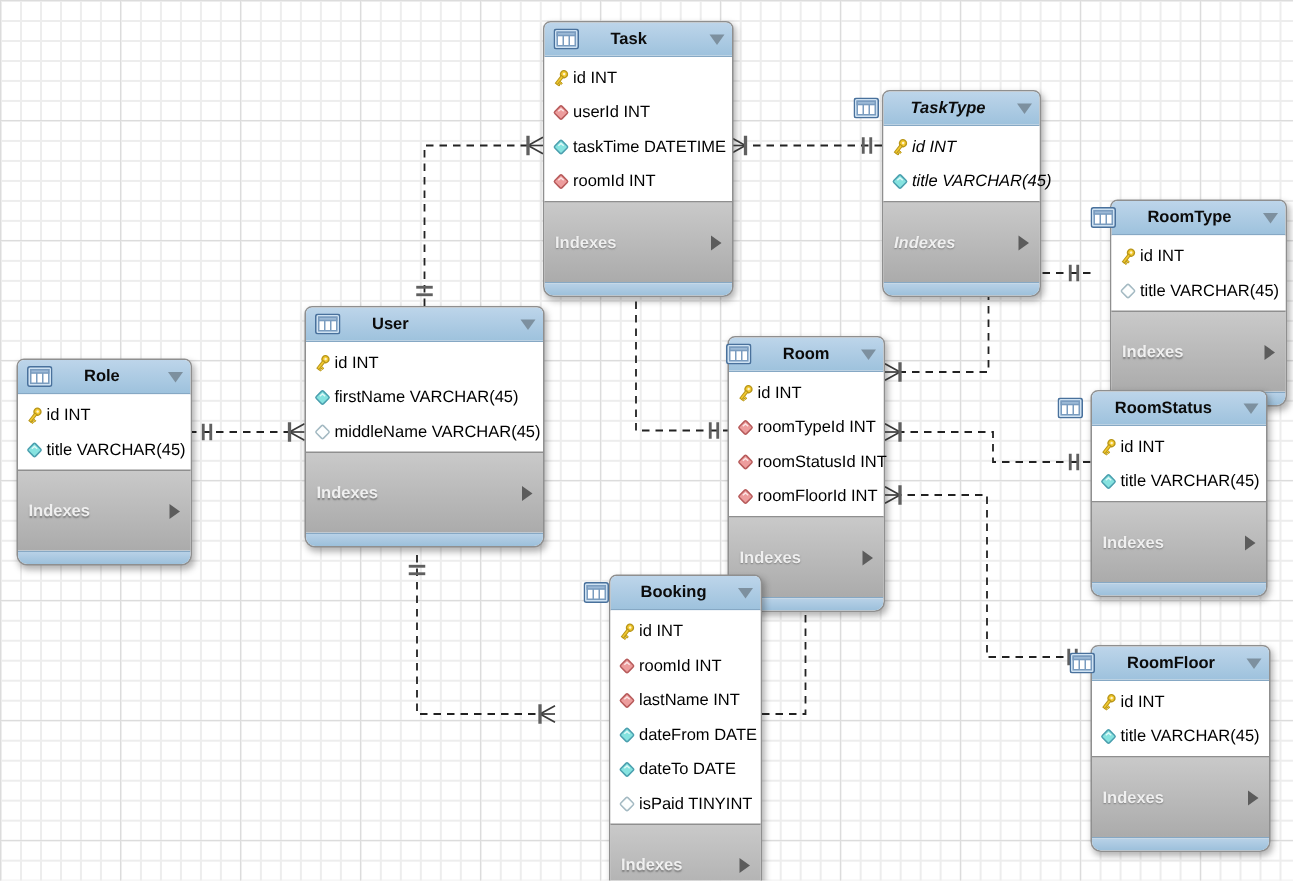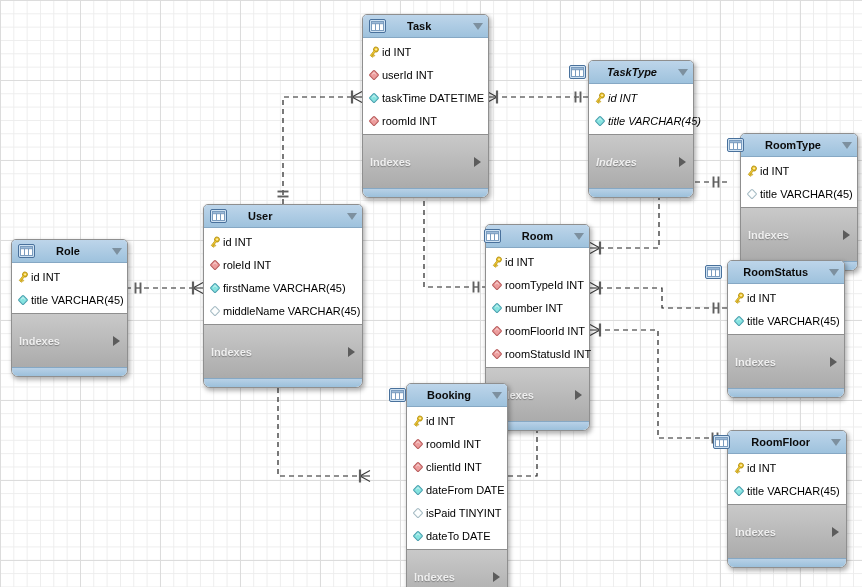--- a/index.html
+++ b/index.html
@@ -291,27 +291,20 @@
                 <circle cx="6" cy="2.6" r="0.85" fill="#fdf4cf"></circle>
                 <rect x="5.2" y="4.6" width="1.7" height="6.4" fill="#f4ca2f" stroke="#b8961a" stroke-width="0.7"></rect>
                 <rect x="6.8" y="8.2" width="2" height="1.1" fill="#f4ca2f" stroke="#b8961a" stroke-width="0.6"></rect>
                 <rect x="6.8" y="10" width="1.5" height="1" fill="#f4ca2f" stroke="#b8961a" stroke-width="0.6"></rect>
               </g>
             </svg></span>
           <span>id INT</span>
         </div>
         <div class="col-row">
           <span class="col-icon"><svg width="12" height="12" viewBox="0 0 12 12">
-              <rect x="2.6" y="2.6" width="6.8" height="6.8" transform="rotate(45 6 6)" rx="1" fill="#ed9d9d" stroke="#b75b5b" stroke-width="1"></rect>
-              <path d="M4.2 5.2 L6 3.6 L7.8 5.2" fill="none" stroke="rgba(255,255,255,.75)" stroke-width="0.9"></path>
-            </svg></span>
-          <span>roleId INT</span>
-        </div>
-        <div class="col-row">
-          <span class="col-icon"><svg width="12" height="12" viewBox="0 0 12 12">
               <rect x="2.6" y="2.6" width="6.8" height="6.8" transform="rotate(45 6 6)" rx="1" fill="#86e3e0" stroke="#4b9fae" stroke-width="1"></rect>
               <path d="M4.2 5.2 L6 3.6 L7.8 5.2" fill="none" stroke="rgba(255,255,255,.75)" stroke-width="0.9"></path>
             </svg></span>
           <span>firstName VARCHAR(45)</span>
         </div>
         <div class="col-row">
           <span class="col-icon"><svg width="12" height="12" viewBox="0 0 12 12">
               <rect x="2.6" y="2.6" width="6.8" height="6.8" transform="rotate(45 6 6)" rx="1" fill="#fcfefe" stroke="#a3b9c2" stroke-width="1"></rect>
               <path d="M4.2 5.2 L6 3.6 L7.8 5.2" fill="none" stroke="rgba(255,255,255,.75)" stroke-width="0.9"></path>
             </svg></span>
@@ -351,39 +344,32 @@
         </div>
         <div class="col-row">
           <span class="col-icon"><svg width="12" height="12" viewBox="0 0 12 12">
               <rect x="2.6" y="2.6" width="6.8" height="6.8" transform="rotate(45 6 6)" rx="1" fill="#ed9d9d" stroke="#b75b5b" stroke-width="1"></rect>
               <path d="M4.2 5.2 L6 3.6 L7.8 5.2" fill="none" stroke="rgba(255,255,255,.75)" stroke-width="0.9"></path>
             </svg></span>
           <span>roomTypeId INT</span>
         </div>
         <div class="col-row">
           <span class="col-icon"><svg width="12" height="12" viewBox="0 0 12 12">
-              <rect x="2.6" y="2.6" width="6.8" height="6.8" transform="rotate(45 6 6)" rx="1" fill="#86e3e0" stroke="#4b9fae" stroke-width="1"></rect>
-              <path d="M4.2 5.2 L6 3.6 L7.8 5.2" fill="none" stroke="rgba(255,255,255,.75)" stroke-width="0.9"></path>
-            </svg></span>
-          <span>number INT</span>
+              <rect x="2.6" y="2.6" width="6.8" height="6.8" transform="rotate(45 6 6)" rx="1" fill="#ed9d9d" stroke="#b75b5b" stroke-width="1"></rect>
+              <path d="M4.2 5.2 L6 3.6 L7.8 5.2" fill="none" stroke="rgba(255,255,255,.75)" stroke-width="0.9"></path>
+            </svg></span>
+          <span>roomStatusId INT</span>
         </div>
         <div class="col-row">
           <span class="col-icon"><svg width="12" height="12" viewBox="0 0 12 12">
               <rect x="2.6" y="2.6" width="6.8" height="6.8" transform="rotate(45 6 6)" rx="1" fill="#ed9d9d" stroke="#b75b5b" stroke-width="1"></rect>
               <path d="M4.2 5.2 L6 3.6 L7.8 5.2" fill="none" stroke="rgba(255,255,255,.75)" stroke-width="0.9"></path>
             </svg></span>
           <span>roomFloorId INT</span>
         </div>
-        <div class="col-row">
-          <span class="col-icon"><svg width="12" height="12" viewBox="0 0 12 12">
-              <rect x="2.6" y="2.6" width="6.8" height="6.8" transform="rotate(45 6 6)" rx="1" fill="#ed9d9d" stroke="#b75b5b" stroke-width="1"></rect>
-              <path d="M4.2 5.2 L6 3.6 L7.8 5.2" fill="none" stroke="rgba(255,255,255,.75)" stroke-width="0.9"></path>
-            </svg></span>
-          <span>roomStatusId INT</span>
-        </div>
       </div>
       <div class="ftr">
         <span>Indexes</span>
         <span class="ftr-arrow"></span>
       </div>
       <div class="bottom-strip"></div>
     </div>
     <div class="table-panel" style="left: 11px; top: 239px; width: 115px;">
       <div class="hdr">
         <span class="tbl-icon"><svg width="17" height="14" viewBox="0 0 17 14">
@@ -492,42 +478,42 @@
               <rect x="2.6" y="2.6" width="6.8" height="6.8" transform="rotate(45 6 6)" rx="1" fill="#ed9d9d" stroke="#b75b5b" stroke-width="1"></rect>
               <path d="M4.2 5.2 L6 3.6 L7.8 5.2" fill="none" stroke="rgba(255,255,255,.75)" stroke-width="0.9"></path>
             </svg></span>
           <span>roomId INT</span>
         </div>
         <div class="col-row">
           <span class="col-icon"><svg width="12" height="12" viewBox="0 0 12 12">
               <rect x="2.6" y="2.6" width="6.8" height="6.8" transform="rotate(45 6 6)" rx="1" fill="#ed9d9d" stroke="#b75b5b" stroke-width="1"></rect>
               <path d="M4.2 5.2 L6 3.6 L7.8 5.2" fill="none" stroke="rgba(255,255,255,.75)" stroke-width="0.9"></path>
             </svg></span>
-          <span>clientId INT</span>
+          <span>lastName INT</span>
         </div>
         <div class="col-row">
           <span class="col-icon"><svg width="12" height="12" viewBox="0 0 12 12">
               <rect x="2.6" y="2.6" width="6.8" height="6.8" transform="rotate(45 6 6)" rx="1" fill="#86e3e0" stroke="#4b9fae" stroke-width="1"></rect>
               <path d="M4.2 5.2 L6 3.6 L7.8 5.2" fill="none" stroke="rgba(255,255,255,.75)" stroke-width="0.9"></path>
             </svg></span>
           <span>dateFrom DATE</span>
         </div>
         <div class="col-row">
           <span class="col-icon"><svg width="12" height="12" viewBox="0 0 12 12">
+              <rect x="2.6" y="2.6" width="6.8" height="6.8" transform="rotate(45 6 6)" rx="1" fill="#86e3e0" stroke="#4b9fae" stroke-width="1"></rect>
+              <path d="M4.2 5.2 L6 3.6 L7.8 5.2" fill="none" stroke="rgba(255,255,255,.75)" stroke-width="0.9"></path>
+            </svg></span>
+          <span>dateTo DATE</span>
+        </div>
+        <div class="col-row">
+          <span class="col-icon"><svg width="12" height="12" viewBox="0 0 12 12">
               <rect x="2.6" y="2.6" width="6.8" height="6.8" transform="rotate(45 6 6)" rx="1" fill="#fcfefe" stroke="#a3b9c2" stroke-width="1"></rect>
               <path d="M4.2 5.2 L6 3.6 L7.8 5.2" fill="none" stroke="rgba(255,255,255,.75)" stroke-width="0.9"></path>
             </svg></span>
           <span>isPaid TINYINT</span>
-        </div>
-        <div class="col-row">
-          <span class="col-icon"><svg width="12" height="12" viewBox="0 0 12 12">
-              <rect x="2.6" y="2.6" width="6.8" height="6.8" transform="rotate(45 6 6)" rx="1" fill="#86e3e0" stroke="#4b9fae" stroke-width="1"></rect>
-              <path d="M4.2 5.2 L6 3.6 L7.8 5.2" fill="none" stroke="rgba(255,255,255,.75)" stroke-width="0.9"></path>
-            </svg></span>
-          <span>dateTo DATE</span>
         </div>
       </div>
       <div class="ftr">
         <span>Indexes</span>
         <span class="ftr-arrow"></span>
       </div>
       <div class="bottom-strip"></div>
     </div>
     <div class="table-panel" style="left: 727px; top: 402px; width: 118px; margin-top: 28px;">
       <div class="hdr">

